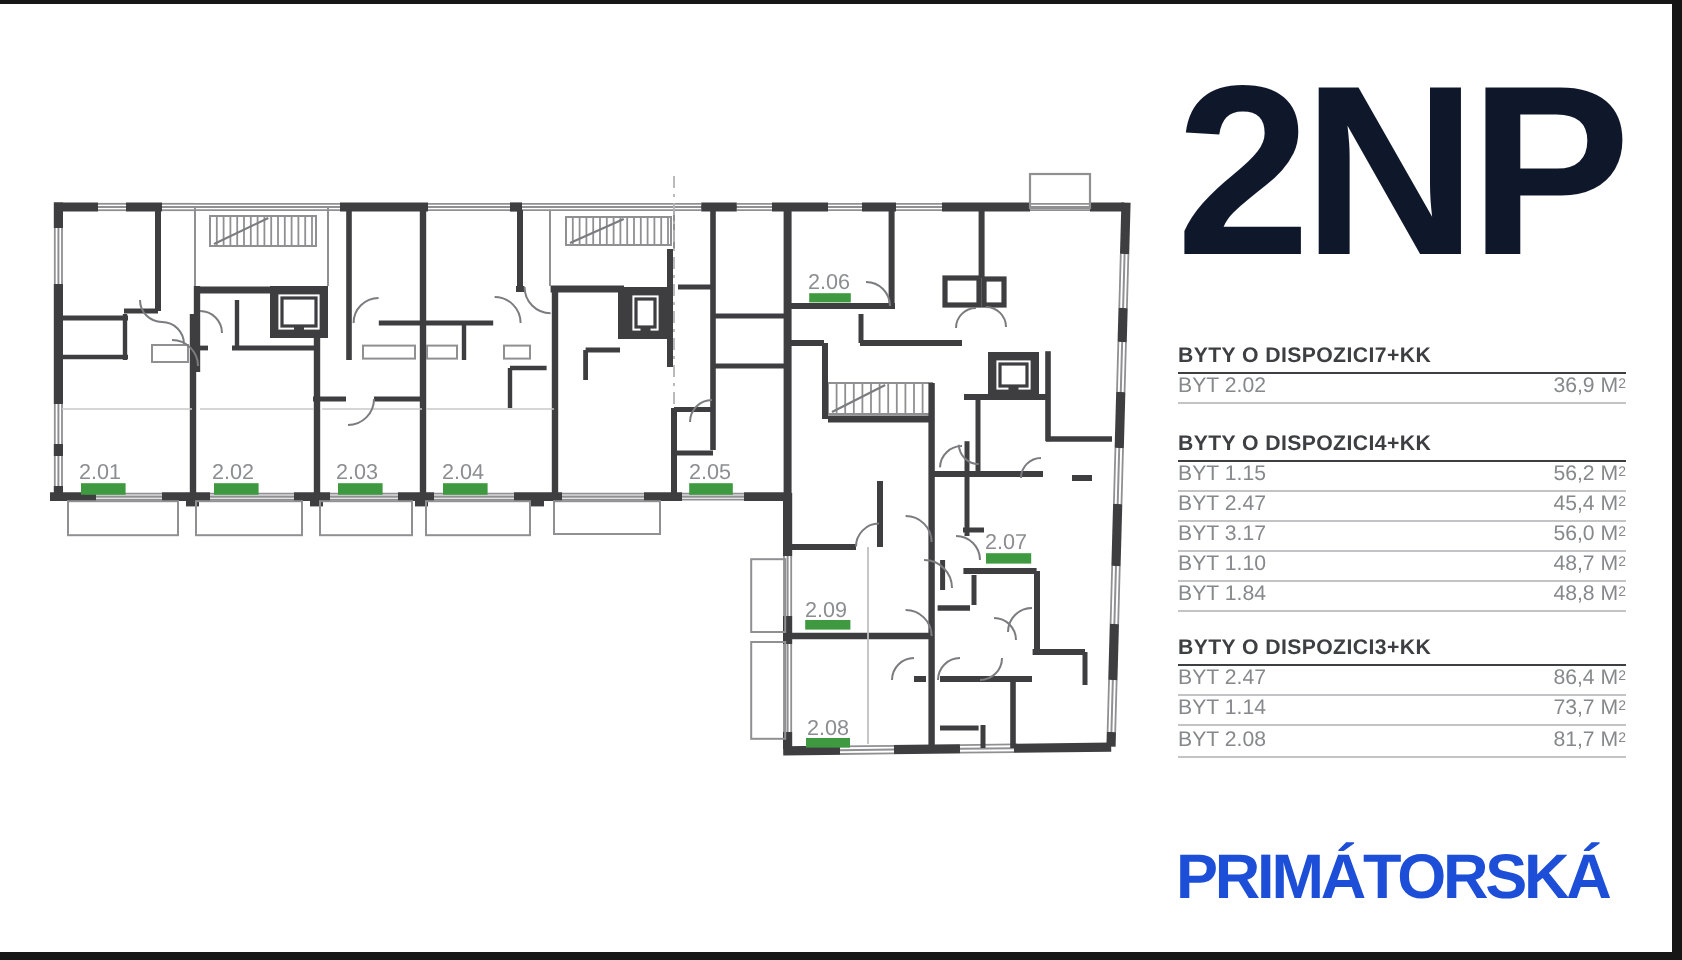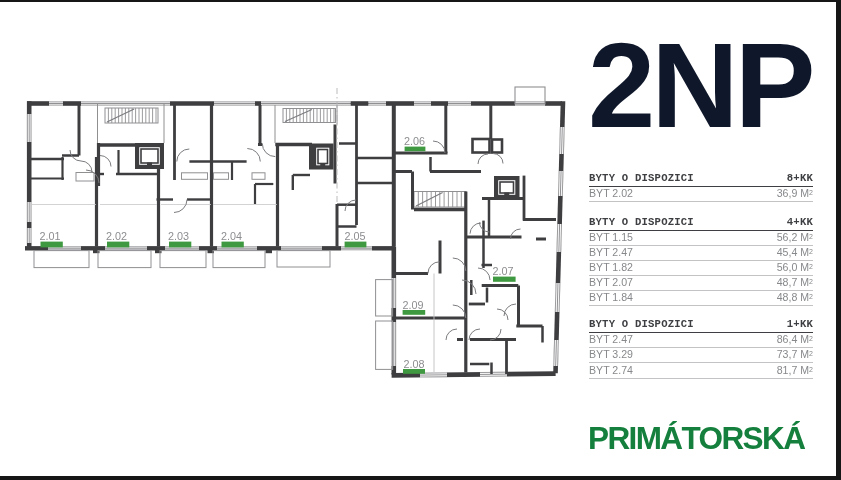--- a/index.html
+++ b/index.html
@@ -5,42 +5,42 @@
   html,body{margin:0;padding:0;}
   body{width:841px;height:480px;background:#ffffff;overflow:hidden;position:relative;
        font-family:"Liberation Sans",sans-serif;}
   .abs{position:absolute;}
   #topline{left:0;top:0;width:841px;height:2px;background:#161616;}
   #botline{left:0;top:476px;width:841px;height:4px;background:#161616;}
   #rightline{left:836px;top:0;width:5px;height:480px;background:#161616;}
   #np{left:588px;top:24.5px;width:240px;font-weight:bold;font-size:121px;
       letter-spacing:-4px;color:#0f172a;line-height:1;}
   #prim{left:588px;top:423px;width:240px;font-weight:bold;font-size:31.5px;
-      letter-spacing:-1.6px;color:#15803d;line-height:1;}
+      letter-spacing:-1.6px;color:#1d4ed8;line-height:1;}
   .tbl{left:589px;width:224px;}
-  .thead{display:flex;justify-content:space-between;align-items:flex-end;
+  .thead{display:flex;align-items:flex-end;
       font-weight:bold;font-size:10.6px;letter-spacing:0.2px;color:#3e3f42;
-      border-bottom:1.6px solid #3e3f42;height:14px;padding-bottom:2px;font-family:Liberation Mono, monospace;}
+      border-bottom:1.6px solid #3e3f42;height:14px;padding-bottom:2px;}
   .trow{display:flex;justify-content:space-between;align-items:flex-end;
       font-size:10.6px;color:#86888b;border-bottom:1px solid #c3c3c5;
       height:12.2px;padding-bottom:2px;}
   sup{font-size:7px;vertical-align:2px;}
 </style>
 </head>
 <body>
 <div class="abs" id="topline"></div>
 <div class="abs" id="botline"></div>
 <div class="abs" id="rightline"></div>
 <div class="abs" id="np">2NP</div>
 <div class="abs" id="prim">PRIMÁTORSKÁ</div>
 
 <div class="abs tbl" style="top:170px;">
   <div class="thead">
       <span>BYTY O DISPOZICI</span>
-      <span>8+KK</span>
+      <span>7+KK</span>
     </div>
   <div class="trow">
       <span>BYT 2.02</span>
       <span>36,9 M<sup>2</sup></span>
     </div>
 </div>
 
 <div class="abs tbl" style="top:213.5px;">
   <div class="thead">
       <span>BYTY O DISPOZICI</span>
@@ -48,48 +48,48 @@
     </div>
   <div class="trow">
       <span>BYT 1.15</span>
       <span>56,2 M<sup>2</sup></span>
     </div>
   <div class="trow">
       <span>BYT 2.47</span>
       <span>45,4 M<sup>2</sup></span>
     </div>
   <div class="trow">
-      <span>BYT 1.82</span>
+      <span>BYT 3.17</span>
       <span>56,0 M<sup>2</sup></span>
     </div>
   <div class="trow">
-      <span>BYT 2.07</span>
+      <span>BYT 1.10</span>
       <span>48,7 M<sup>2</sup></span>
     </div>
   <div class="trow">
       <span>BYT 1.84</span>
       <span>48,8 M<sup>2</sup></span>
     </div>
 </div>
 
 <div class="abs tbl" style="top:316px;">
   <div class="thead">
       <span>BYTY O DISPOZICI</span>
-      <span>1+KK</span>
+      <span>3+KK</span>
     </div>
   <div class="trow">
       <span>BYT 2.47</span>
       <span>86,4 M<sup>2</sup></span>
     </div>
   <div class="trow">
-      <span>BYT 3.29</span>
+      <span>BYT 1.14</span>
       <span>73,7 M<sup>2</sup></span>
     </div>
   <div class="trow">
-      <span>BYT 2.74</span>
+      <span>BYT 2.08</span>
       <span>81,7 M<sup>2</sup></span>
     </div>
 </div>
 
 <svg class="abs" style="left:0;top:0;" width="600" height="480" viewBox="0 0 600 480">
 <line x1="27" y1="103.5" x2="562" y2="103.5" stroke="#909093" stroke-width="1.1"></line>
 <line x1="27" y1="103.5" x2="49" y2="103.5" stroke="#3e3e41" stroke-width="4.6"></line>
 <line x1="63" y1="103.5" x2="81" y2="103.5" stroke="#3e3e41" stroke-width="4.6"></line>
 <line x1="170" y1="103.5" x2="214" y2="103.5" stroke="#3e3e41" stroke-width="4.6"></line>
 <line x1="255" y1="103.5" x2="261" y2="103.5" stroke="#3e3e41" stroke-width="4.6"></line>

